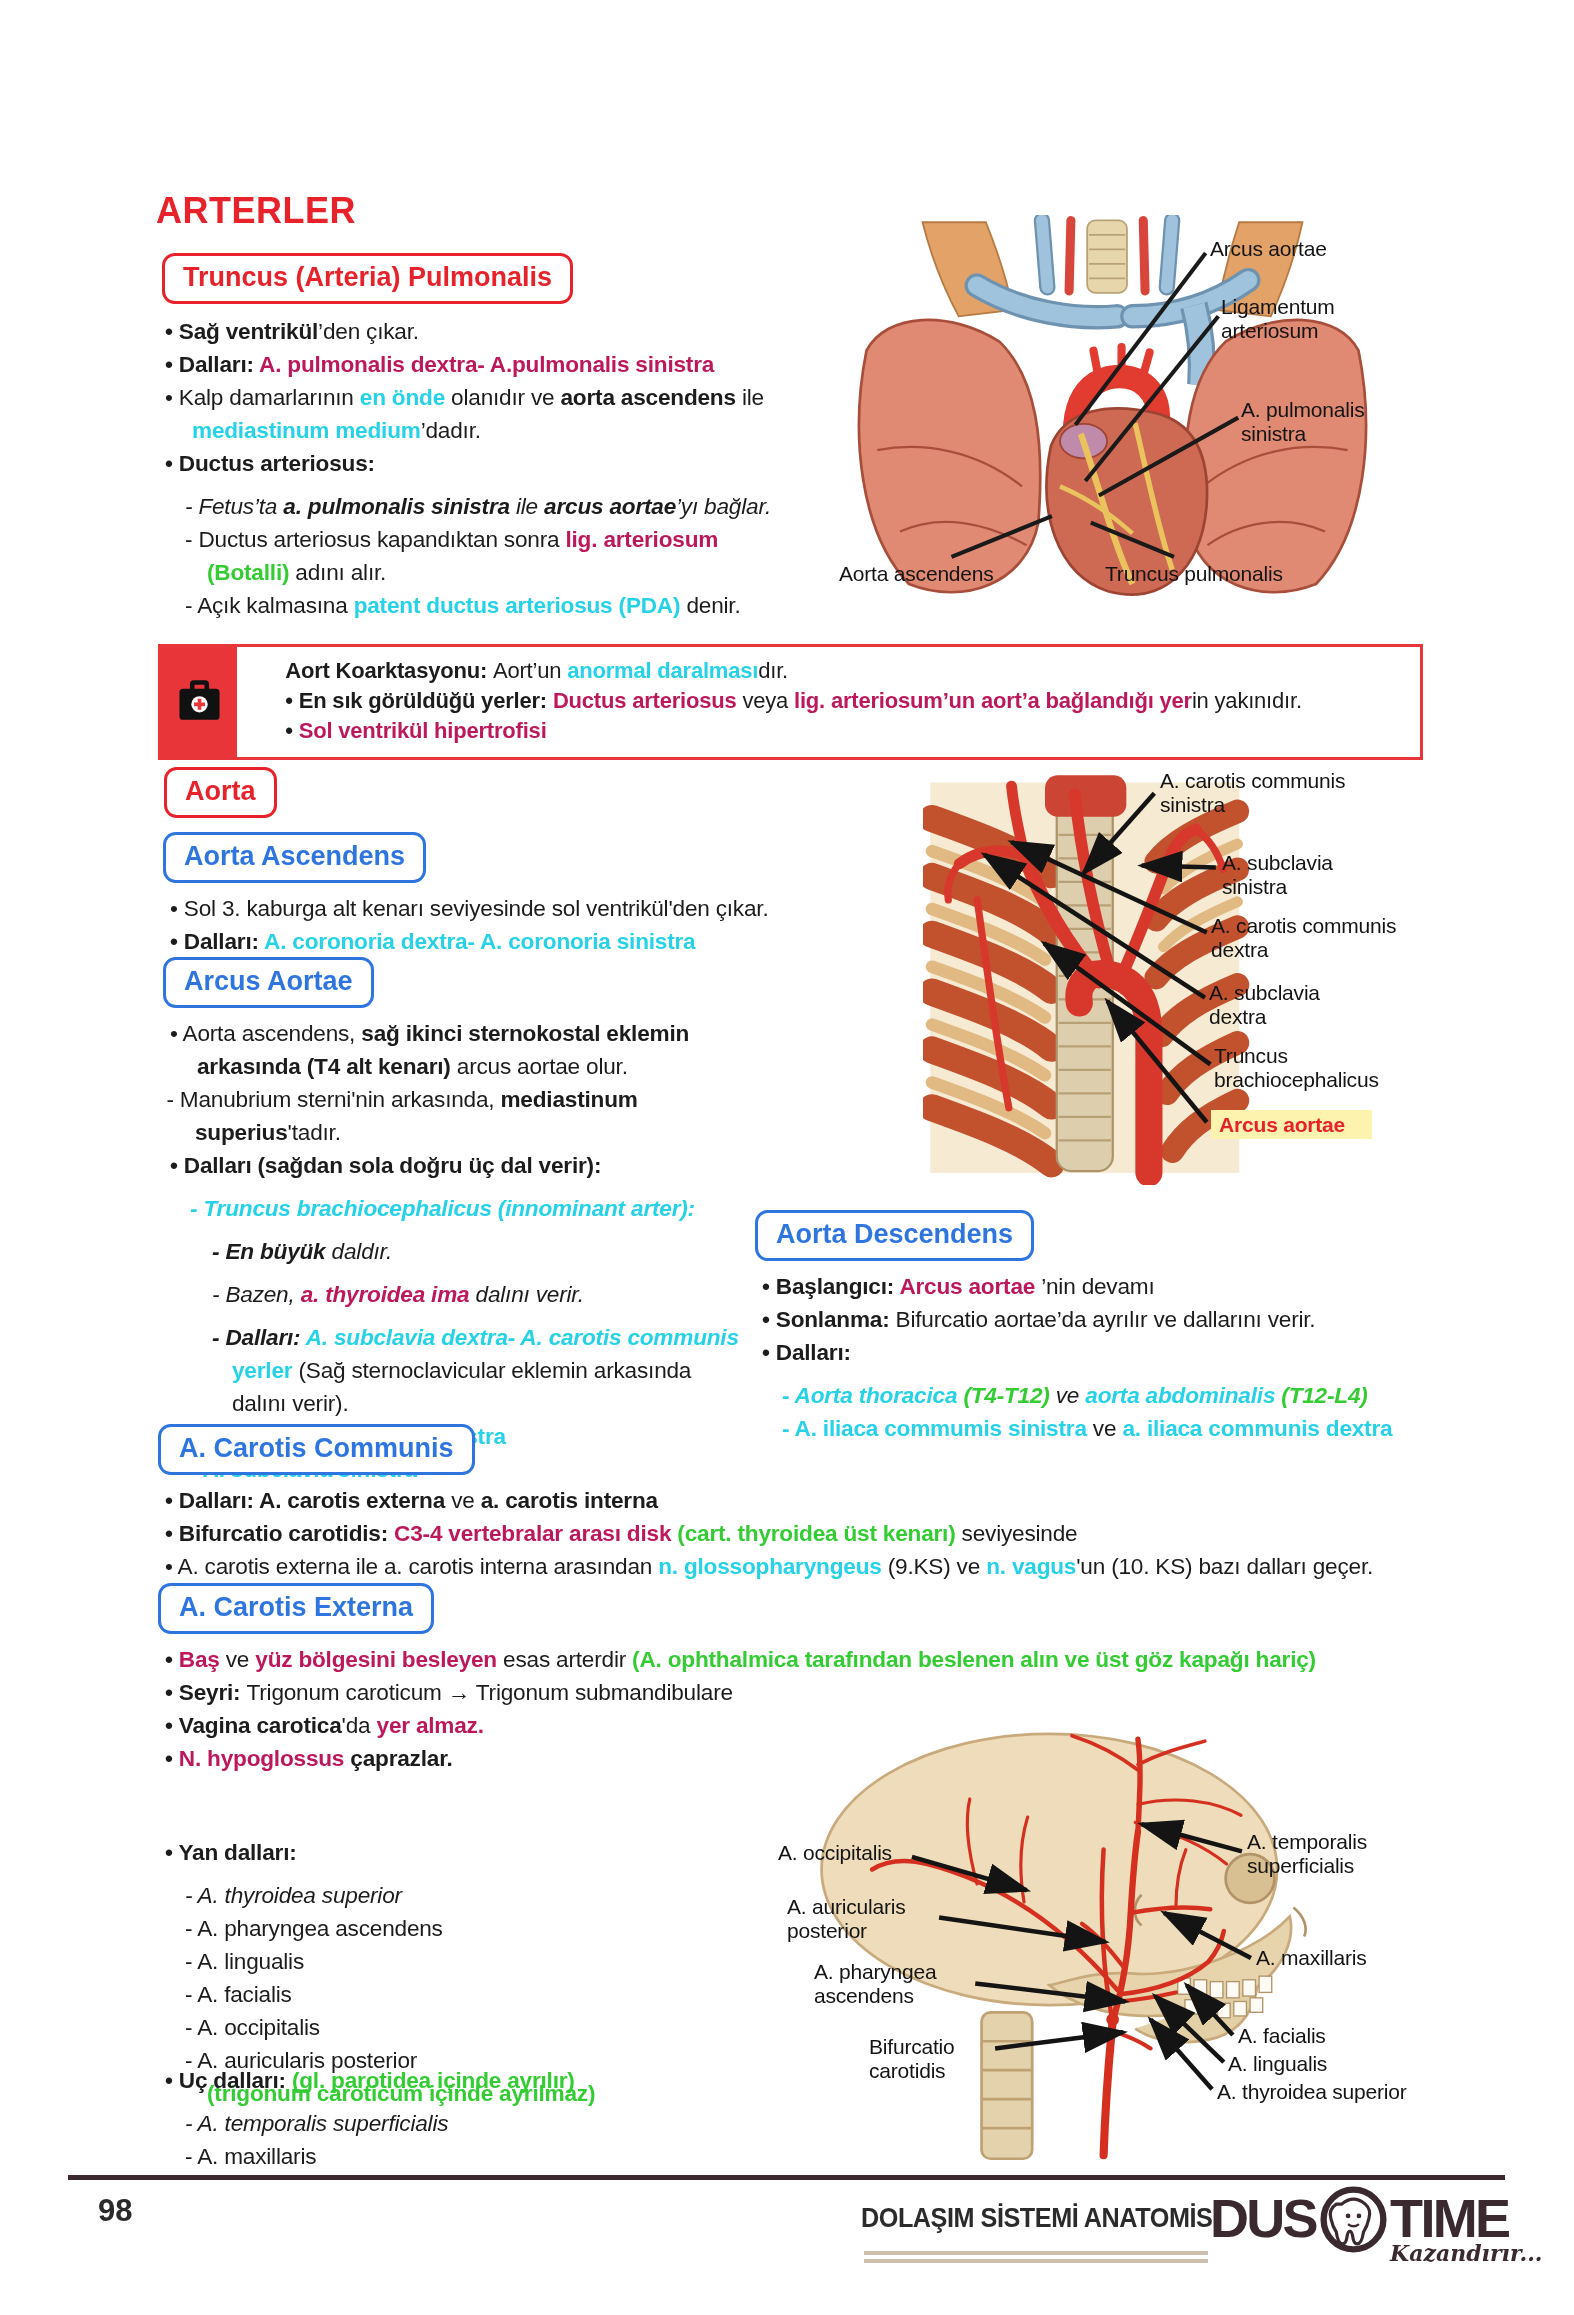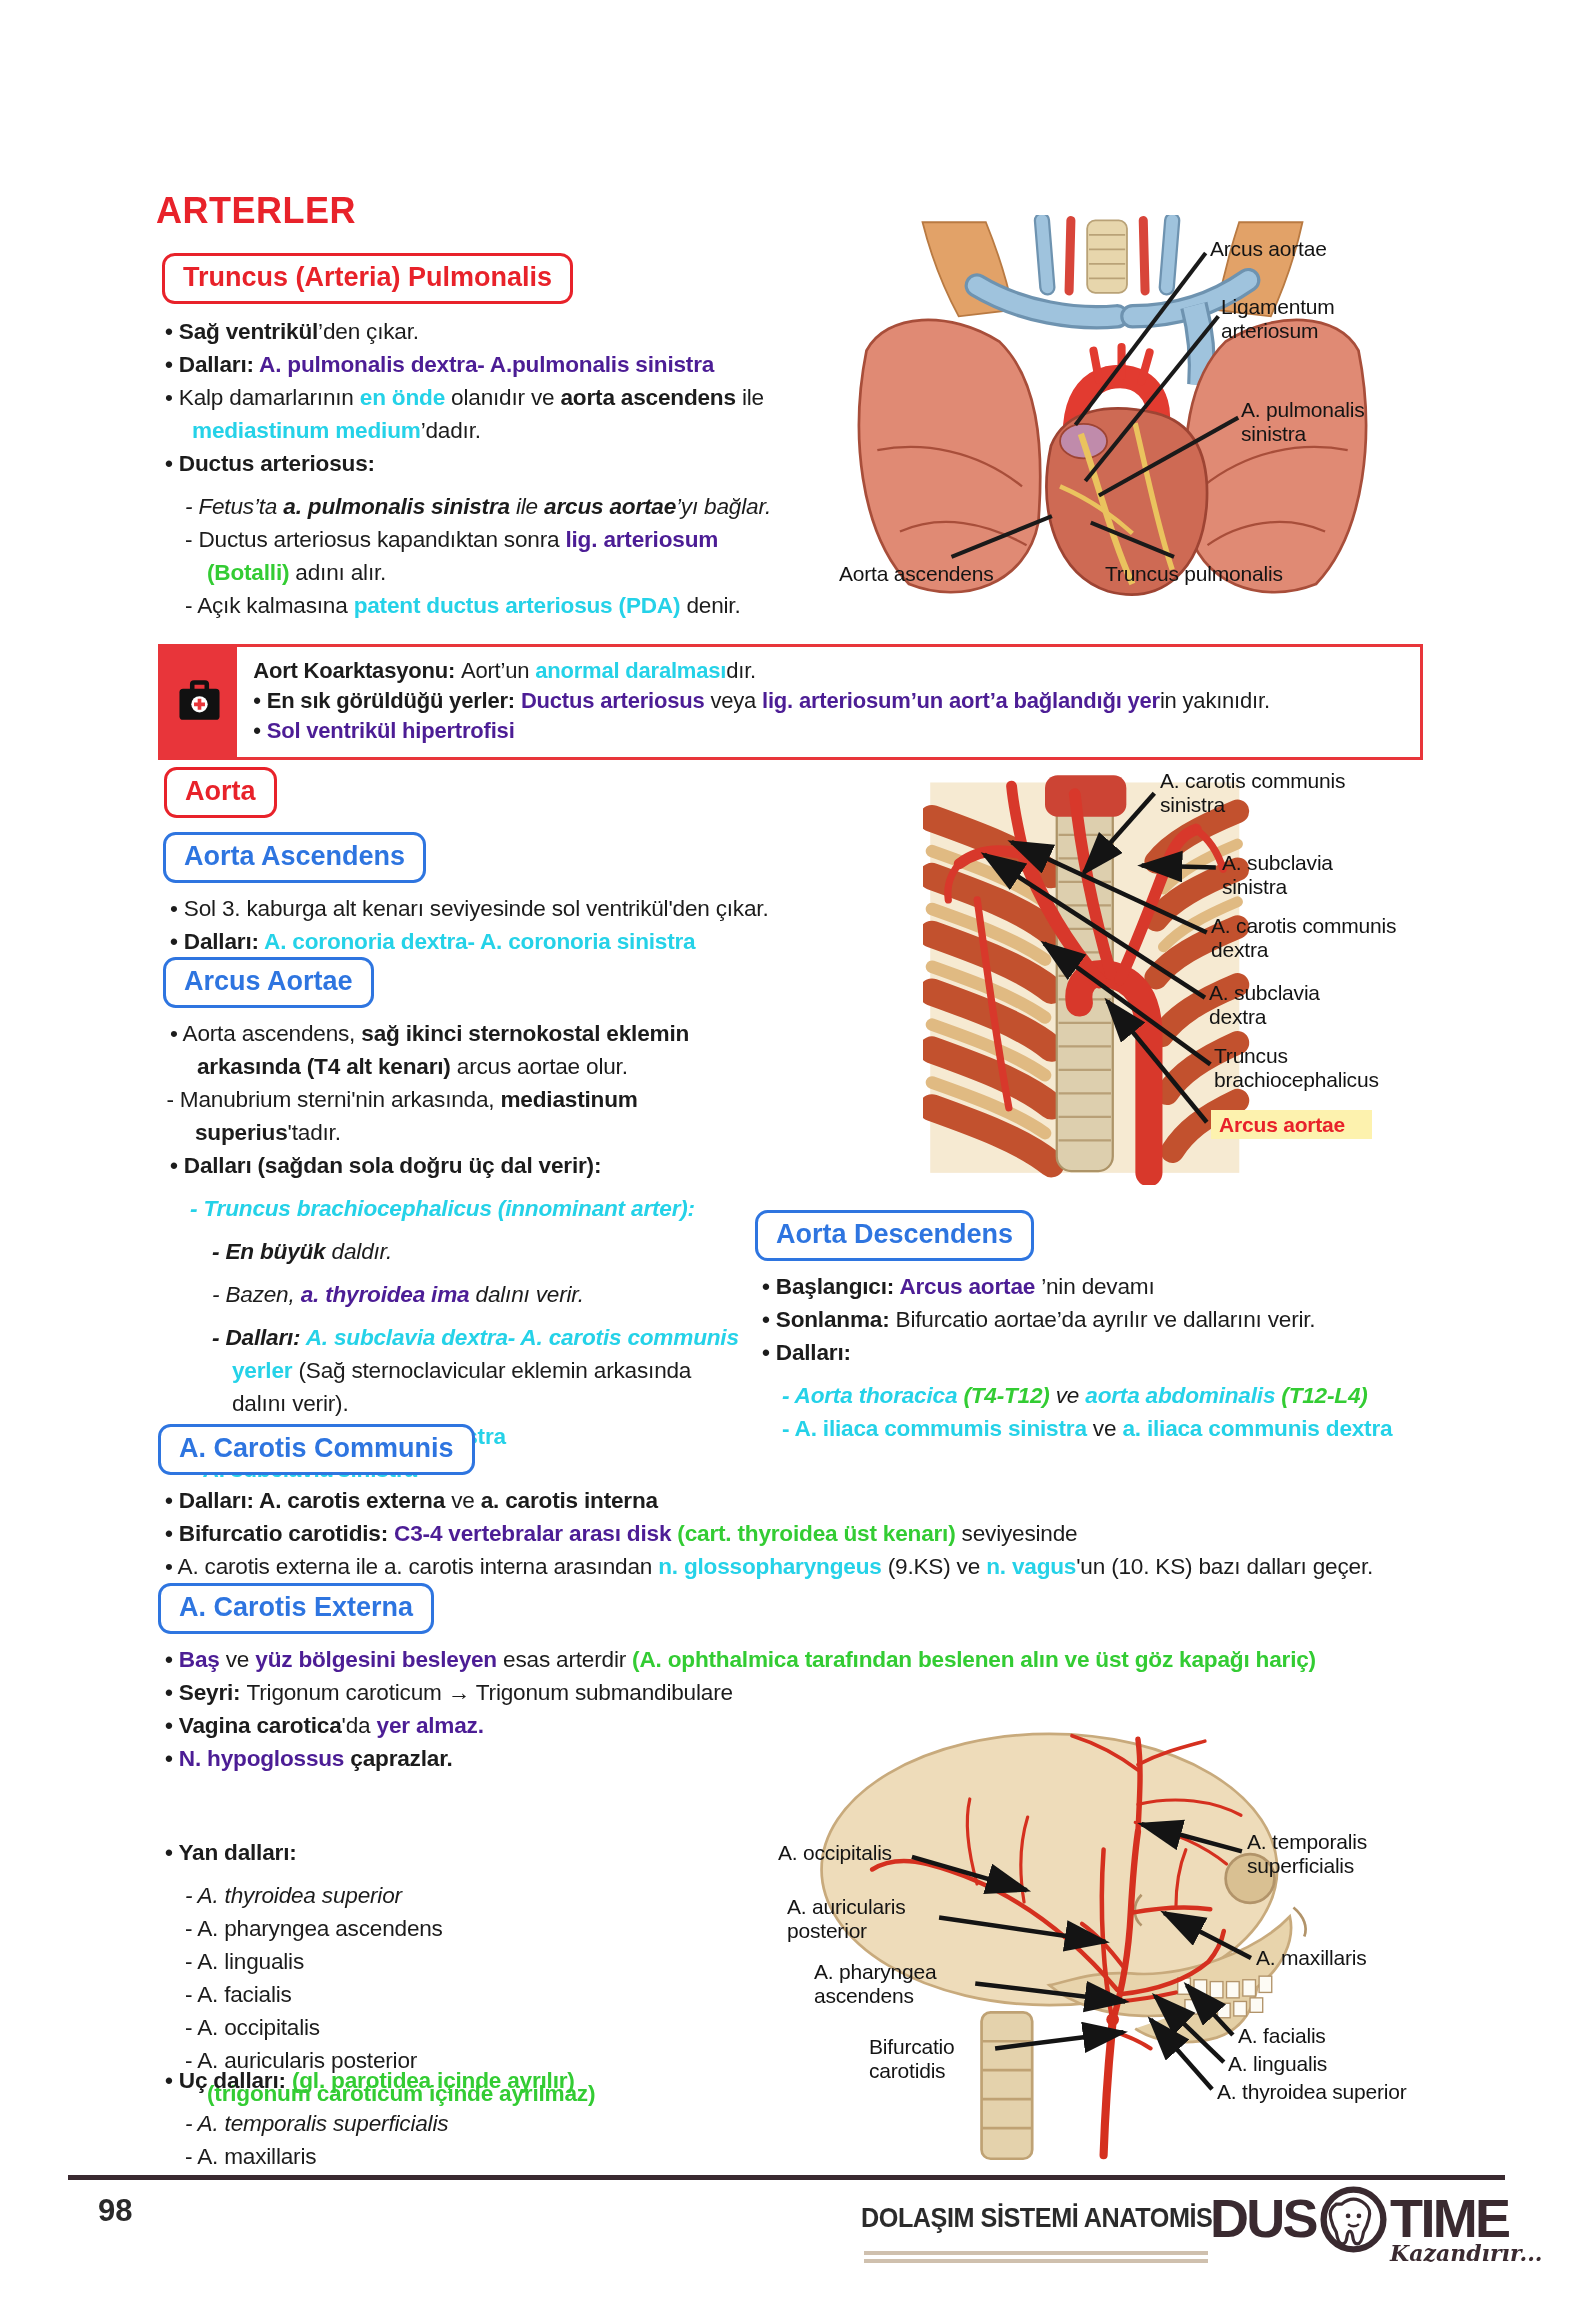--- a/index.html
+++ b/index.html
@@ -17,26 +17,26 @@
   .ln.bc{margin-left:27px;}
   .ln.d0{margin-left:-3.6px;}
   .ln.d0c{margin-left:25px;}
   .ln.d1{margin-left:20px;}
   .ln.d1c{margin-left:42px;}
   .ln.d2{margin-left:42px;}
   .ln.d2c{margin-left:62px;}
   .ln.mt{margin-top:10px;font-style:italic;}
   .s-k{color:#1c1c1c;}
   .s-kb{color:#1c1c1c;font-weight:bold;}
-  .s-r{color:#4c1d95;font-weight:bold;}
+  .s-r{color:#be185d;font-weight:bold;}
   .s-c{color:#25d2e8;font-weight:bold;}
   .s-g{color:#33cc33;font-weight:bold;}
   
   .koark{position:absolute;left:158px;top:644px;width:1259px;border:3.6px solid #e8353a;
-         display:flex;background:#fff;}
+         display:flex;background:#fff;gap:32px;}
   .koark-band{width:76px;background:#e8353a;display:flex;align-items:center;justify-content:center;flex:0 0 76px;}
   .koark-body{padding:9px 16.3px 11px 16.3px;}
   .koark-body .ln{line-height:30px;font-size:22px;}
   
   .fig{position:absolute;}
   .fig svg{position:absolute;left:0;top:0;}
   .fl{position:absolute;font-size:21px;line-height:23.5px;color:#141414;letter-spacing:-0.2px;}
   .fl.hl{background:#fdf2ae;color:#e8222a;font-weight:bold;padding:2.7px 8.1px;}
   
   .footline{position:absolute;left:68px;top:2175px;width:1437px;height:5.4px;background:#3a2a30;}

